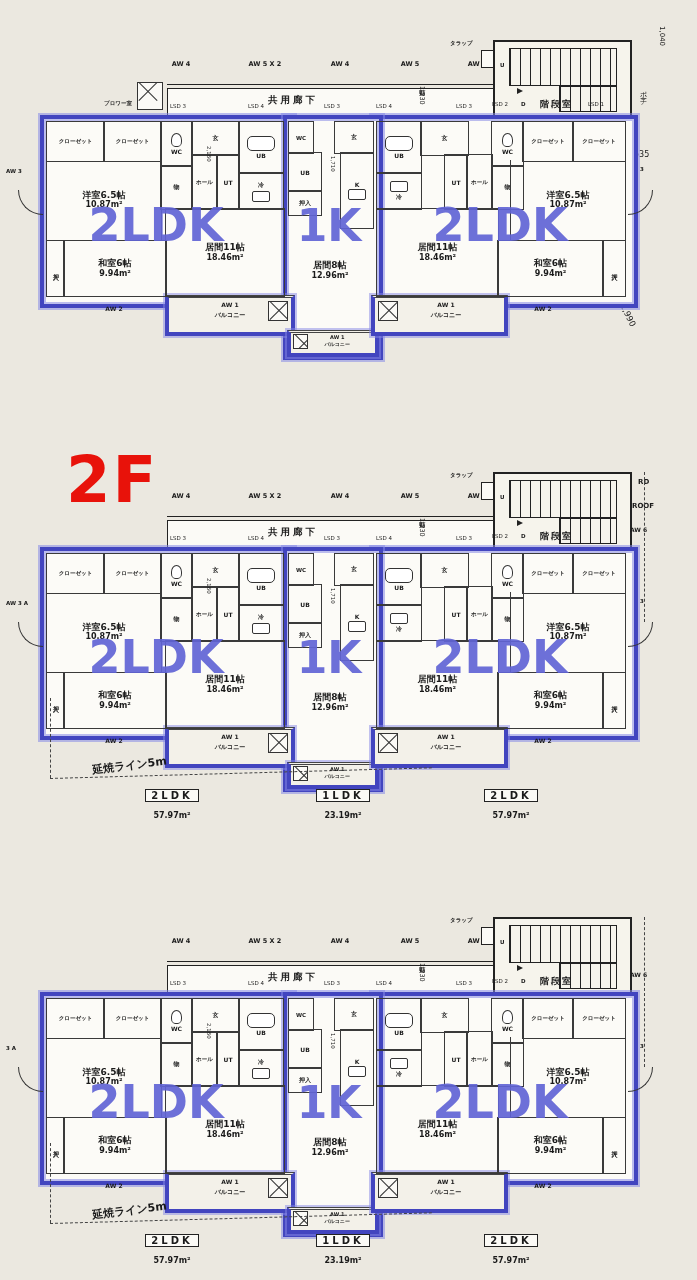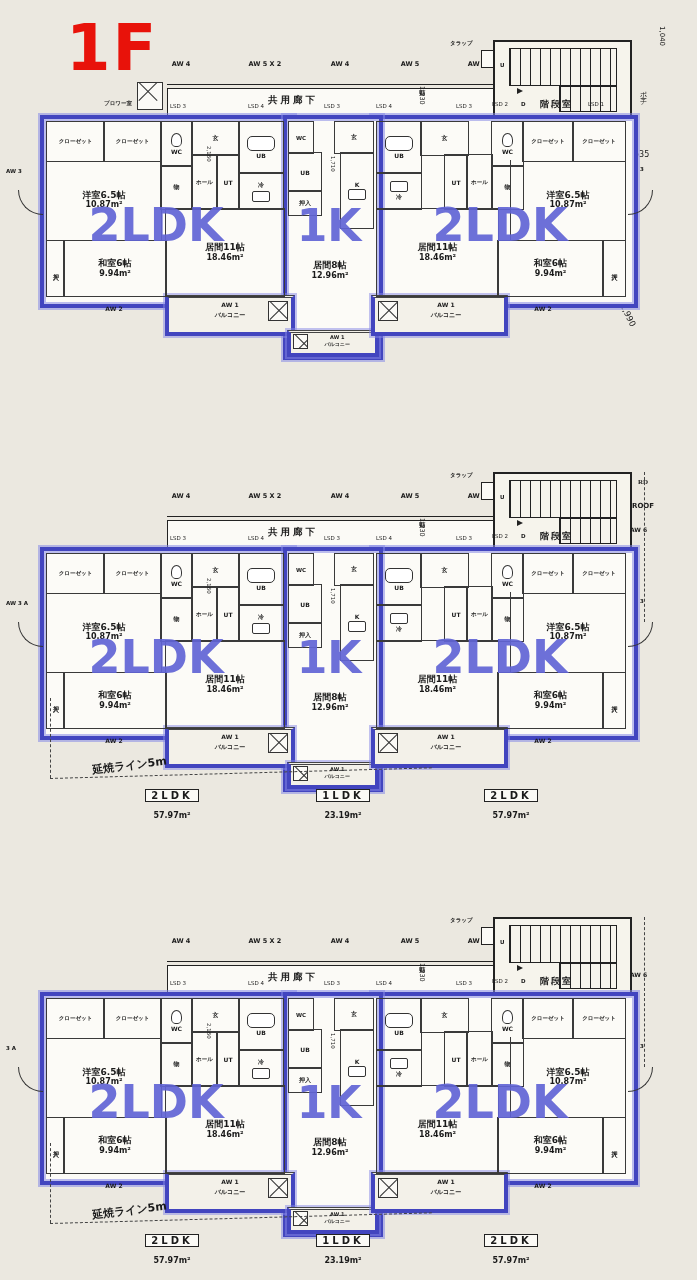--- a/index.html
+++ b/index.html
@@ -55,21 +55,20 @@
   .rot2990{position:absolute;font-size:8.5px;transform:rotate(64deg);white-space:nowrap;}
   .porch{position:absolute;font-size:7px;}
 </style>
 </head>
 <body>
 
 <div id="paper">
   <div id="floors-root">
 <section class="floor">
 
-  <span class="flabel">1F</span>
 
   <div class="xbox" style="left:137px;top:82px;width:24px;height:26px;"></div>
   <span class="abs xs" style="left:104px;top:100px;">ブロワー室</span>
 
   <div class="corridor" style="left:167px;top:88px;width:326px;height:27px;"></div>
   <div class="winline" style="left:167px;top:84px;width:326px;"></div>
   <span class="awlab" style="left:181px;top:60px;">AW 4</span>
   <span class="awlab" style="left:265px;top:60px;">AW 5 X 2</span>
   <span class="awlab" style="left:340px;top:60px;">AW 4</span>
   <span class="awlab" style="left:410px;top:60px;">AW 5</span>
@@ -242,20 +241,21 @@
     <span class="blab" style="left:55%;top:3px;">AW 1</span>
     <span class="blab" style="left:55%;top:13px;">バルコニー</span>
     <div class="xbox" style="left:3px;top:3px;"></div>
   </div>
   <span class="blab" style="left:543px;top:305px;">AW 2</span>
 
 </section>
 
 <section class="floor">
 
+  <span class="flabel">2F</span>
 
   <div class="corridor" style="left:167px;top:88px;width:326px;height:27px;"></div>
   <div class="winline" style="left:167px;top:84px;width:326px;"></div>
   <span class="awlab" style="left:181px;top:60px;">AW 4</span>
   <span class="awlab" style="left:265px;top:60px;">AW 5 X 2</span>
   <span class="awlab" style="left:340px;top:60px;">AW 4</span>
   <span class="awlab" style="left:410px;top:60px;">AW 5</span>
   <span class="awlab" style="left:477px;top:60px;">AW 4</span>
   <span class="corlab" style="left:268px;top:94px;">共用廊下</span>
   <span class="lsd" style="left:178px;top:103px;">LSD 3</span>
@@ -270,21 +270,21 @@
   <div class="stairbox" style="left:493px;top:40px;width:135px;height:76px;">
     <div class="treads" style="left:14px;top:6px;width:106px;height:36px;"></div>
     <div class="treads" style="left:64px;top:44px;width:56px;height:24px;"></div>
     <div class="harrow" style="left:22px;top:46px;"></div>
   </div>
   <span class="slab" style="left:500px;top:62px;font-weight:bold;">U</span>
   <span class="slab" style="left:492px;top:101px;">LSD 2</span>
   <span class="slab" style="left:521px;top:101px;font-weight:bold;">D</span>
   <span class="stairname" style="left:540px;top:98px;">階段室</span>
 
-  <span class="dimtxt" style="left:638px;top:46px;font-size:7px;font-weight:bold;font-family:Liberation Serif, serif;">RD</span>
+  <span class="dimtxt" style="left:638px;top:46px;font-size:7px;font-weight:bold;">RD</span>
   <span class="dimtxt" style="left:632px;top:70px;font-size:7px;font-weight:bold;">ROOF</span>
   <span class="dimtxt" style="left:630px;top:94px;font-weight:bold;">AW 6</span>
   <div class="dash-v" style="left:644px;top:40px;height:150px;"></div>
 
   <span class="abs xs" style="left:6px;top:168px;">AW 3 A</span>
   <div class="arc arcL" style="left:18px;top:190px;"></div>
   <span class="abs xs" style="left:628px;top:166px;">AW 3</span>
   <div class="arc arcR" style="left:628px;top:190px;"></div>
 
   <div class="unit" style="left:40px;top:115px;width:247px;height:185px;"></div>

